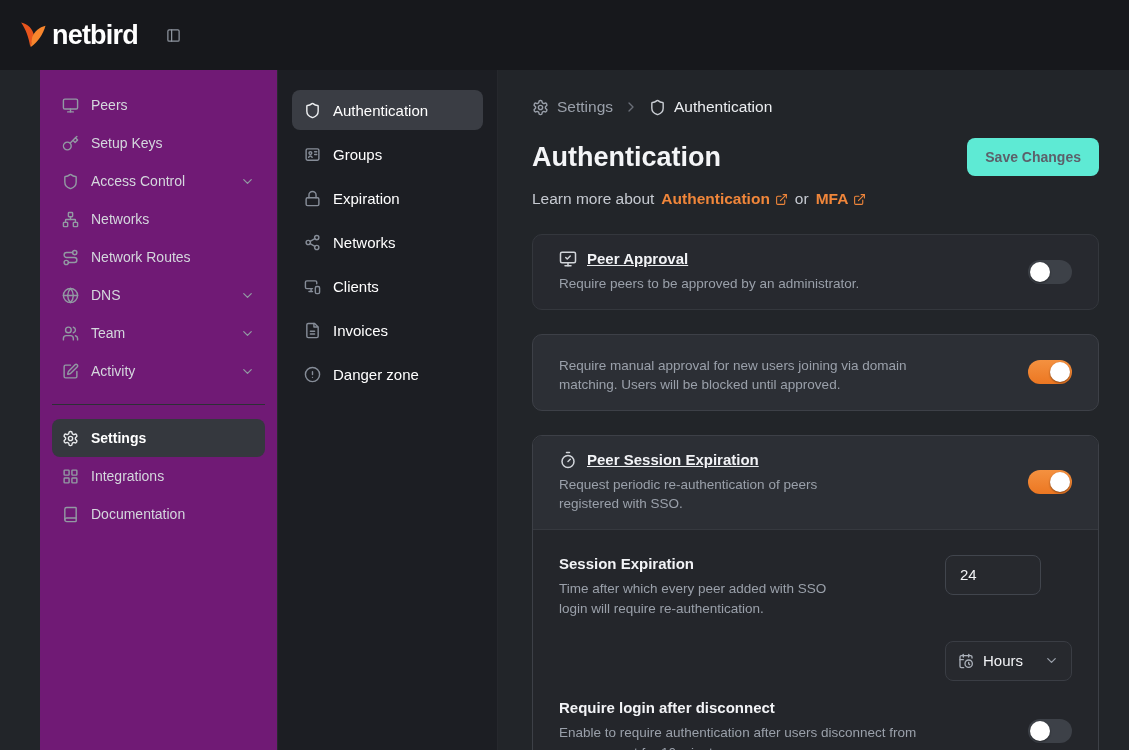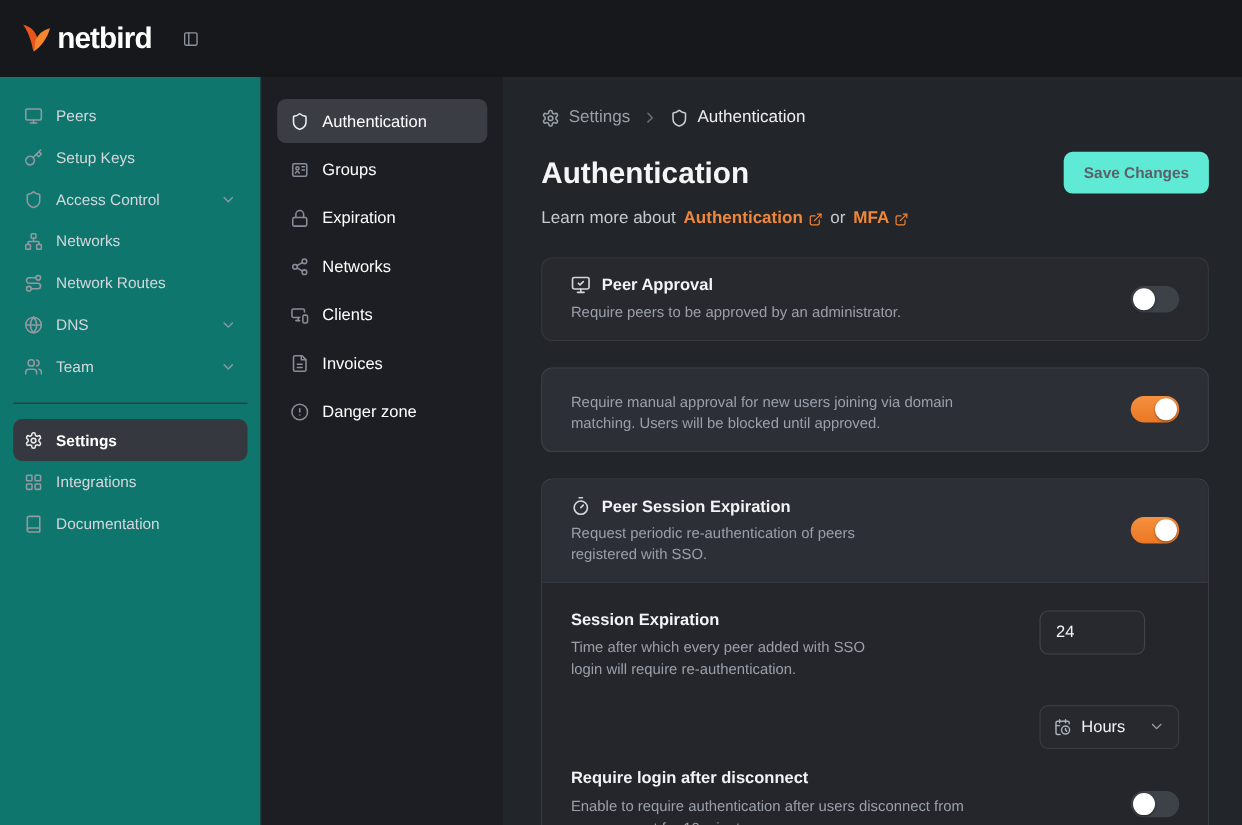--- a/index.html
+++ b/index.html
@@ -12,21 +12,21 @@
   .app { display:flex; flex-direction:column; height:750px; }
 
   
   .topbar { height:70px; flex:none; background:#17181c; display:flex; align-items:center; padding:16px 18px; gap:26px; }
   .logo { display:flex; align-items:center; gap:4px; }
   .logo-text { font-size:27px; font-weight:700; color:#ffffff; letter-spacing:-0.8px; }
   .panel-toggle { background:none; border:none; color:#8d939d; padding:2px; cursor:pointer; display:flex; }
 
   
   .main-row { flex:1; display:flex; min-height:0; }
-  .sidebar { width:237px; flex:none; background:#0f766e; padding:16px 12px; }
+  .sidebar { width:237px; flex:none; background:#701a75; padding:16px 12px;margin-left:40px; }
   .side-item { display:flex; align-items:center; gap:12px; height:38px; padding:0 10px; border-radius:8px; font-size:14px; color:#d4d7dd; cursor:pointer; }
   .side-item .ic { color:#9299a3; }
   .side-item.selected { background:#35383e; color:#ffffff; font-weight:600; }
   .side-item.selected .ic { color:#e8eaec; }
   .chev { margin-left:auto; color:#868c96; display:flex; }
   .side-divider { height:1px; background:#2d3036; margin:14px 0; }
 
   .subnav { width:221px; flex:none; background:#1c1e23; border-left:1px solid #26282d; border-right:1px solid #26282d; padding:20px 14px; }
   .sub-item { display:flex; align-items:center; gap:12px; height:40px; padding:0 12px; border-radius:8px; font-size:15px; color:#ffffff; margin-bottom:4px; cursor:pointer; }
   .sub-item .ic { color:#868d98; }
@@ -45,21 +45,21 @@
   h1.page-title { margin:0; font-size:27px; font-weight:700; color:#f4f5f7; }
   .save-btn { background:#5eead4; border:none; border-radius:8px; color:#5c606a; font-size:14px; font-weight:600; padding:11px 18px; font-family:Liberation Sans, sans-serif; }
 
   .learn { margin:14px 0 0; font-size:15.5px; color:#c6cad1; display:flex; align-items:center; gap:7px; }
   .ext-link { color:#f0863a; font-weight:600; display:inline-flex; align-items:center; gap:5px; cursor:pointer; }
   .ext-link .ic { width:13px; height:13px; }
 
   .cards { margin-top:26px; }
   .card { background:#27292f; border:1px solid #34373d; border-radius:10px; padding:15px 26px; display:flex; align-items:center; justify-content:space-between; margin-bottom:24px; }
   .card.highlight { background:#2c2f35; border-color:#3d4047; }
-  .card-title { display:flex; align-items:flex-end; gap:10px; }
+  .card-title { display:flex; align-items:flex-start; gap:10px;text-decoration:underline; }
   .card-title .ic { color:#d2d5da; width:18px; height:18px; }
   .card-title h3 { margin:0; font-size:15px; font-weight:600; color:#f2f3f6; }
   .card-desc { margin:6px 0 0; font-size:13.5px; line-height:1.45; color:#9aa0aa; }
   .w1 { max-width:420px; } .w2 { max-width:355px; } .w3 { max-width:310px; }
 
   .card-group { border:1px solid #3d4047; border-radius:10px; overflow:hidden; margin-bottom:24px; }
   .group-top { background:#2c2f35; padding:15px 26px; display:flex; align-items:center; justify-content:space-between; border-bottom:1px solid #36393f; }
   .group-bottom { background:#24262b; padding:16px 26px 26px; }
   .setting-row { display:flex; justify-content:space-between; align-items:flex-start; padding:9px 0; }
   .setting-row.center { align-items:center; }
@@ -162,20 +162,32 @@
           </span>
       </div>
       <div class="side-item">
         <svg class="ic" viewBox="0 0 24 24">
             <path d="M16 21v-2a4 4 0 0 0-4-4H6a4 4 0 0 0-4 4v2"></path>
             <circle cx="9" cy="7" r="4"></circle>
             <path d="M22 21v-2a4 4 0 0 0-3-3.87"></path>
             <path d="M16 3.13a4 4 0 0 1 0 7.75"></path>
           </svg>
         <span>Team</span>
+        <span class="chev">
+            <svg class="ic ic15" viewBox="0 0 24 24">
+              <path d="m6 9 6 6 6-6"></path>
+            </svg>
+          </span>
+      </div>
+      <div class="side-item">
+        <svg class="ic" viewBox="0 0 24 24">
+            <path d="M12 3H5a2 2 0 0 0-2 2v14a2 2 0 0 0 2 2h14a2 2 0 0 0 2-2v-7"></path>
+            <path d="M18.375 2.625a1 1 0 0 1 3 3l-9.013 9.014a2 2 0 0 1-.853.505l-2.873.84a.5.5 0 0 1-.62-.62l.84-2.873a2 2 0 0 1 .506-.852z"></path>
+          </svg>
+        <span>Activity</span>
         <span class="chev">
             <svg class="ic ic15" viewBox="0 0 24 24">
               <path d="m6 9 6 6 6-6"></path>
             </svg>
           </span>
       </div>
 
       <div class="side-divider"></div>
 
       <div class="side-item selected">

